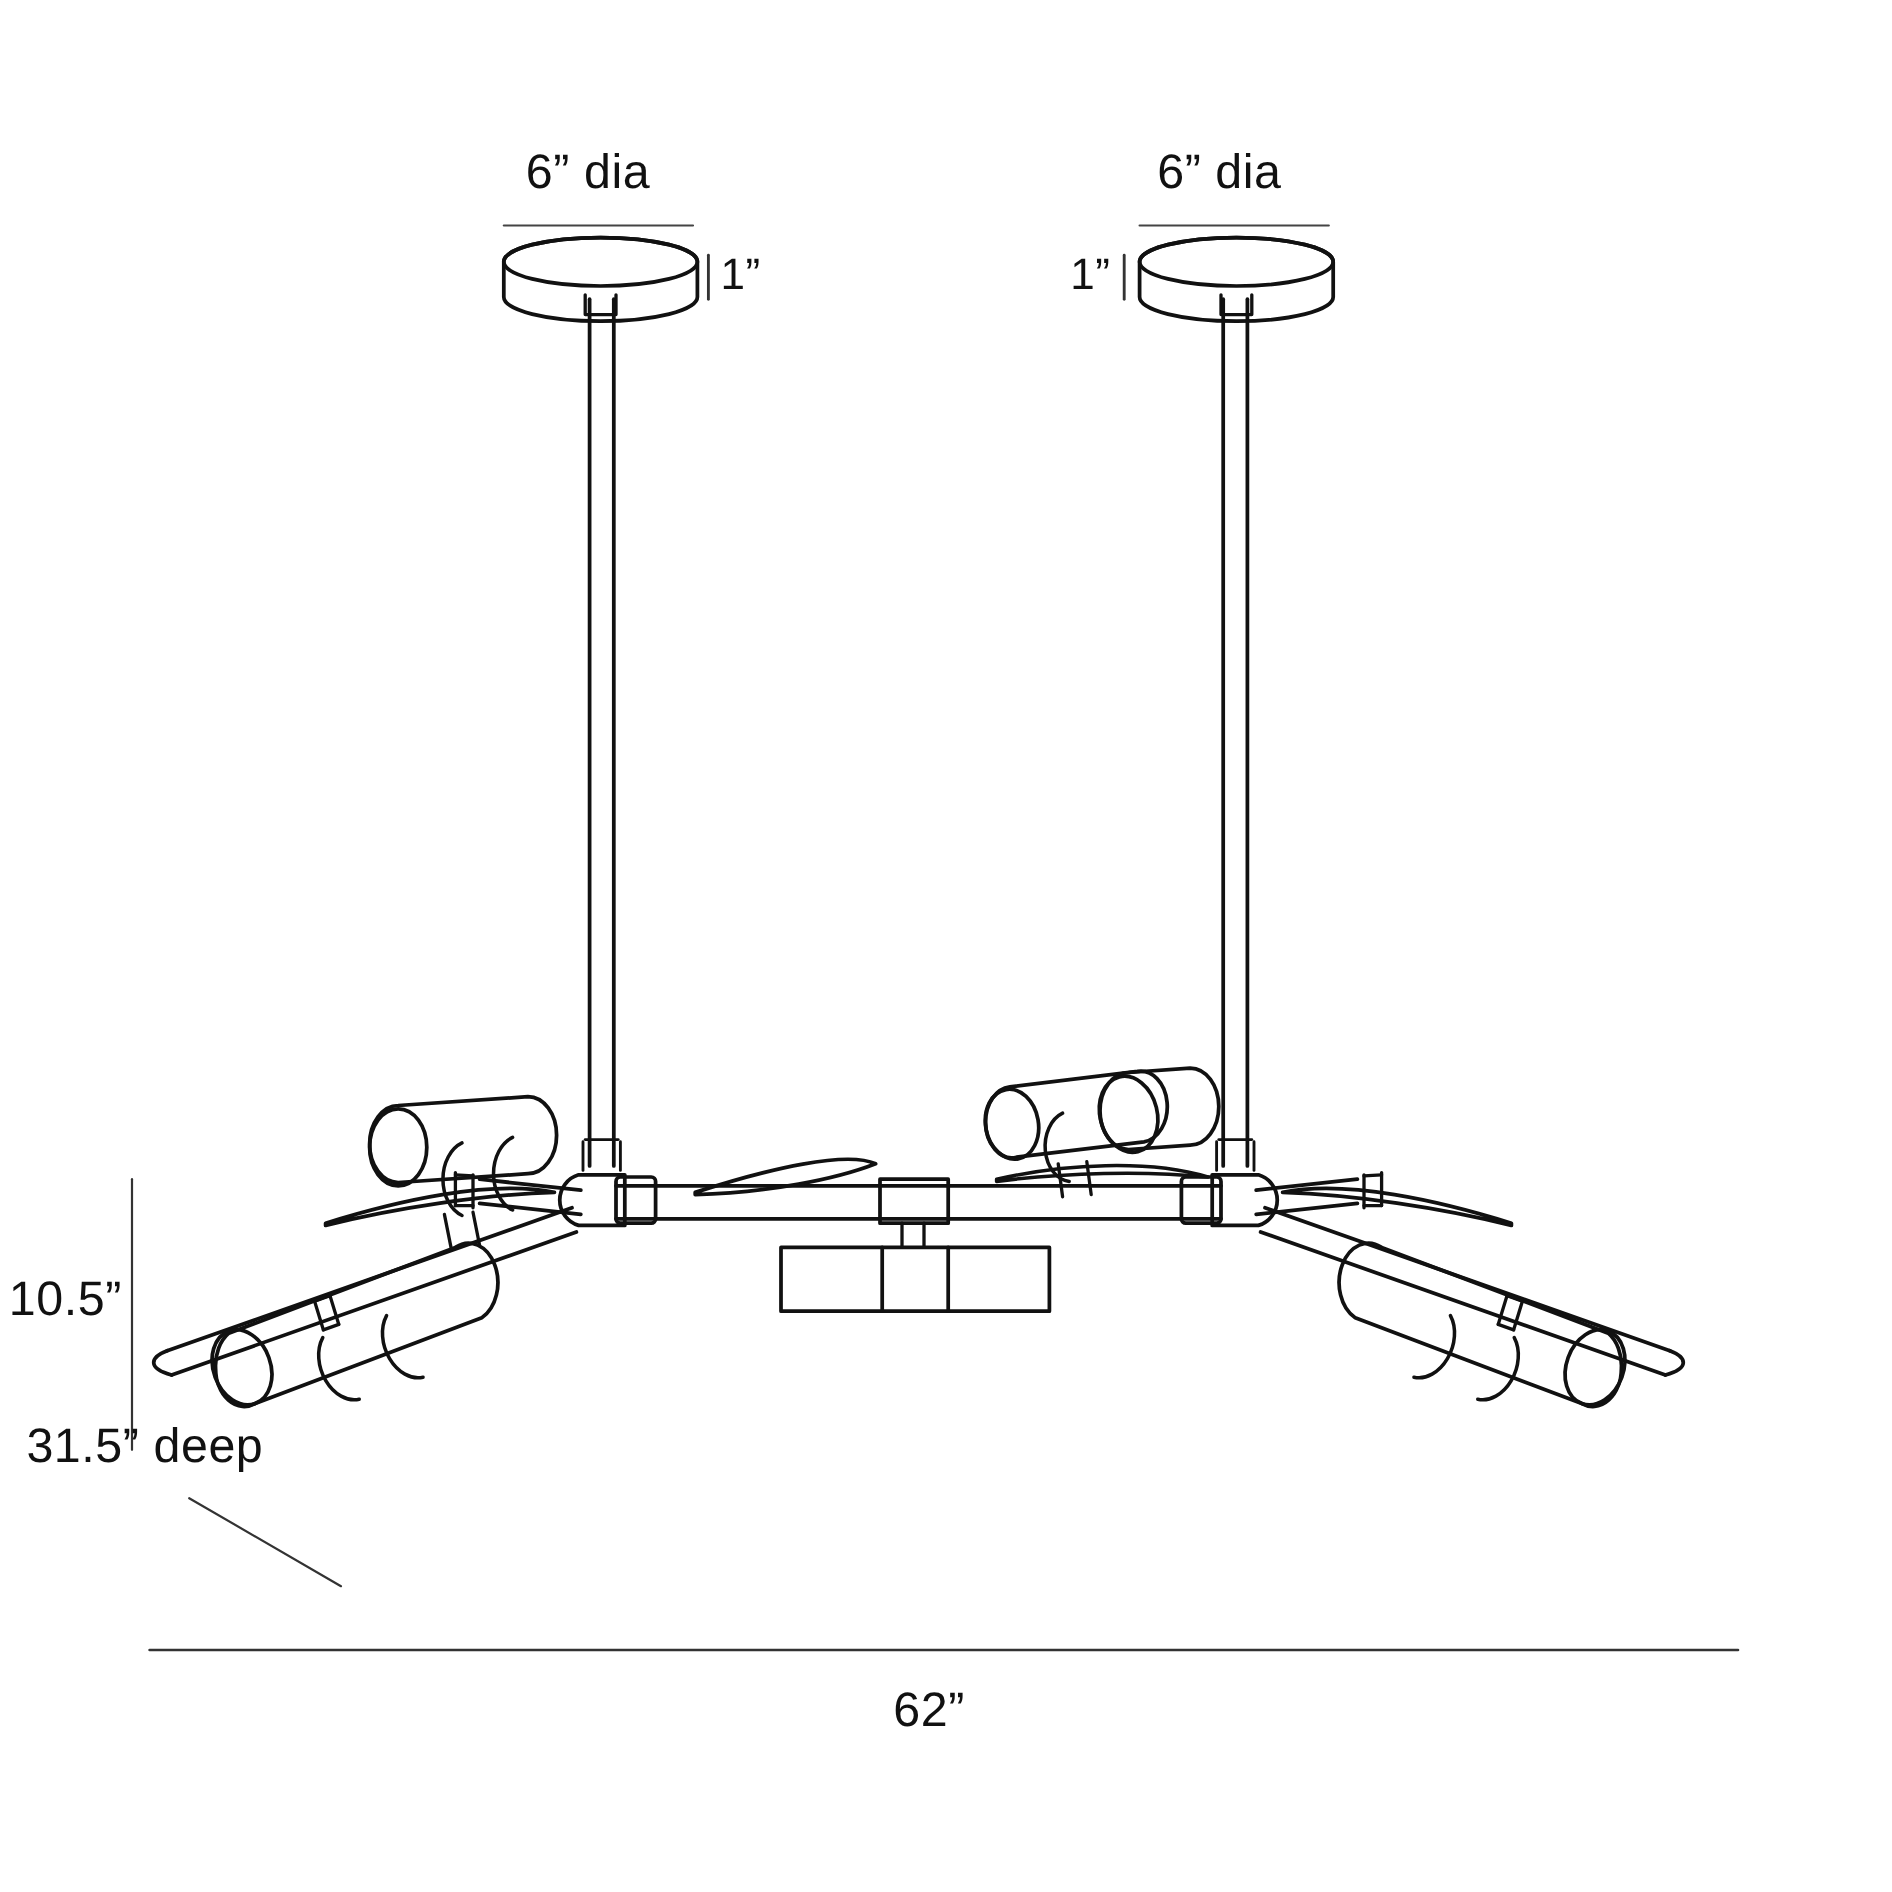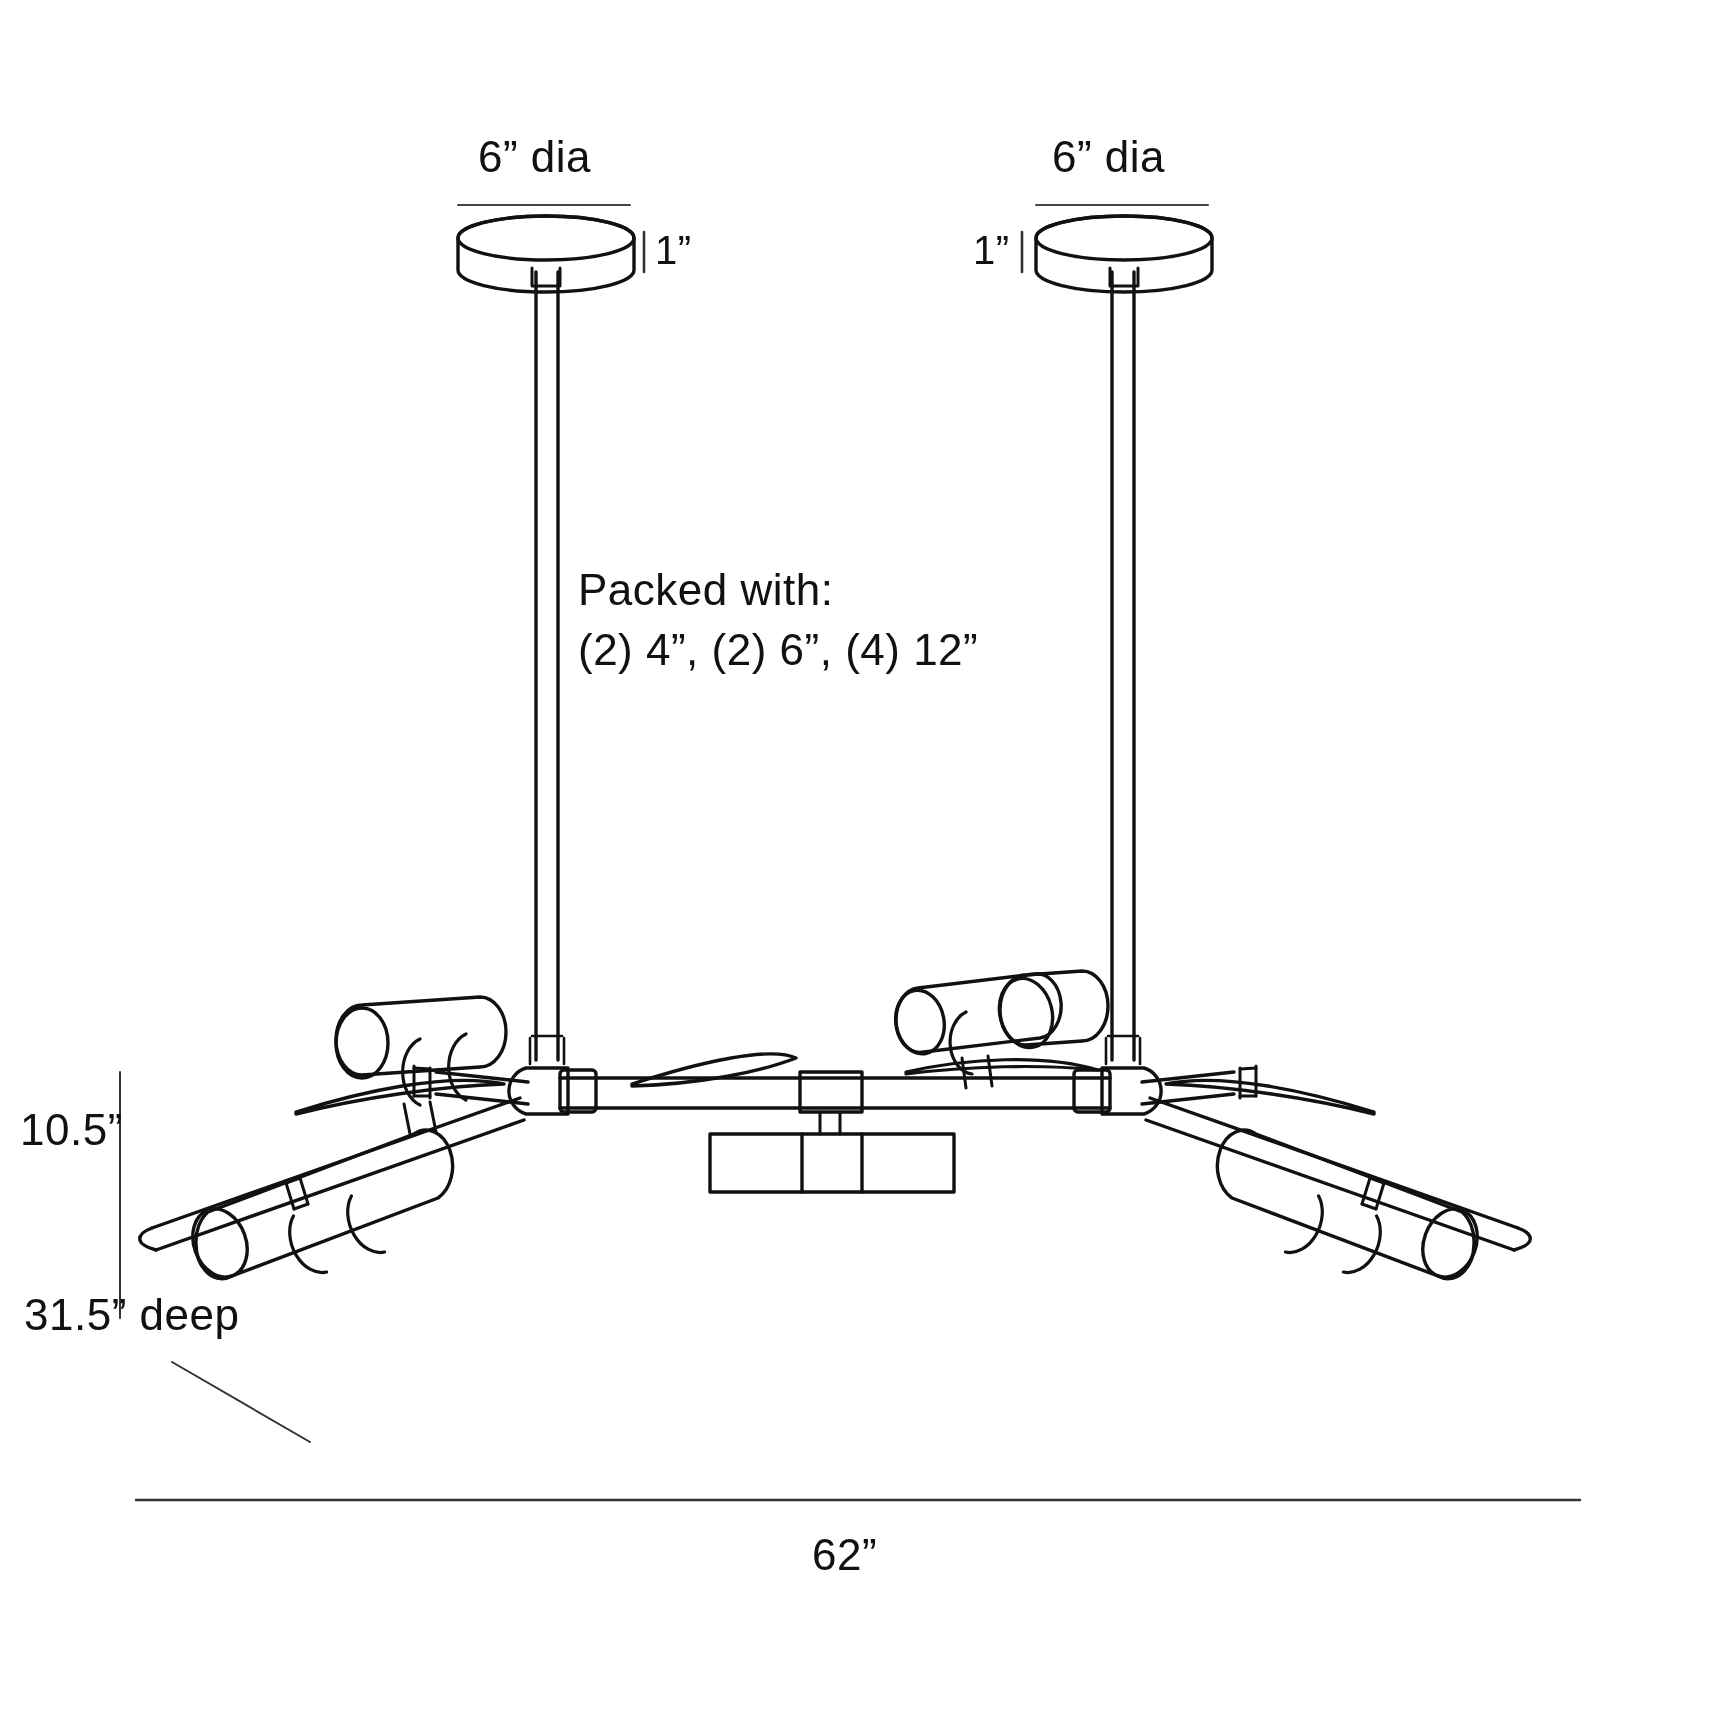--- a/index.html
+++ b/index.html
@@ -39,21 +39,21 @@
   .lbl-6dia-right { left: 1052px; top: 132px;  font-size: 44px; }
   .lbl-1in-left   { left: 655px;  top: 228px;  font-size: 40px; }
   .lbl-1in-right  { left: 973px;  top: 228px;  font-size: 40px; }
   .lbl-packed {
     left: 578px;
     top: 560px;
     font-size: 44px;
     line-height: 60px;
   }
   .lbl-packed .line2 { display: block; }
-  .lbl-105  { left: 8px;   top: 1105px; font-size: 44px; margin-left: 12px; }
+  .lbl-105  { left: 8px;   top: 1156px; font-size: 44px; }
   .lbl-315  { left: 24px;  top: 1270px; font-size: 44px; margin-top: 20px; }
   .lbl-62   { left: 812px; top: 1530px; font-size: 44px; text-align: center; }
 </style>
 </head>
 <body>
 
 <div id="stage">
 
   <svg id="drawing" viewBox="0 0 1720 1720" xmlns="http://www.w3.org/2000/svg">
 
@@ -205,24 +205,20 @@
   </svg>
 
   <div class="dim-label lbl-6dia-left">6” dia</div>
 
   <div class="dim-label lbl-1in-left">1”</div>
 
   <div class="dim-label lbl-6dia-right">6” dia</div>
 
   <div class="dim-label lbl-1in-right">1”</div>
 
-  <div class="dim-label lbl-packed">
-    <span>Packed with:</span>
-    <span class="line2">(2) 4”, (2) 6”, (4) 12”</span>
-  </div>
 
   <div class="dim-label lbl-105">10.5”</div>
 
   <div class="dim-label lbl-315">31.5” deep</div>
 
   <div class="dim-label lbl-62">62”</div>
 
 </div>
 
 </body></html>

